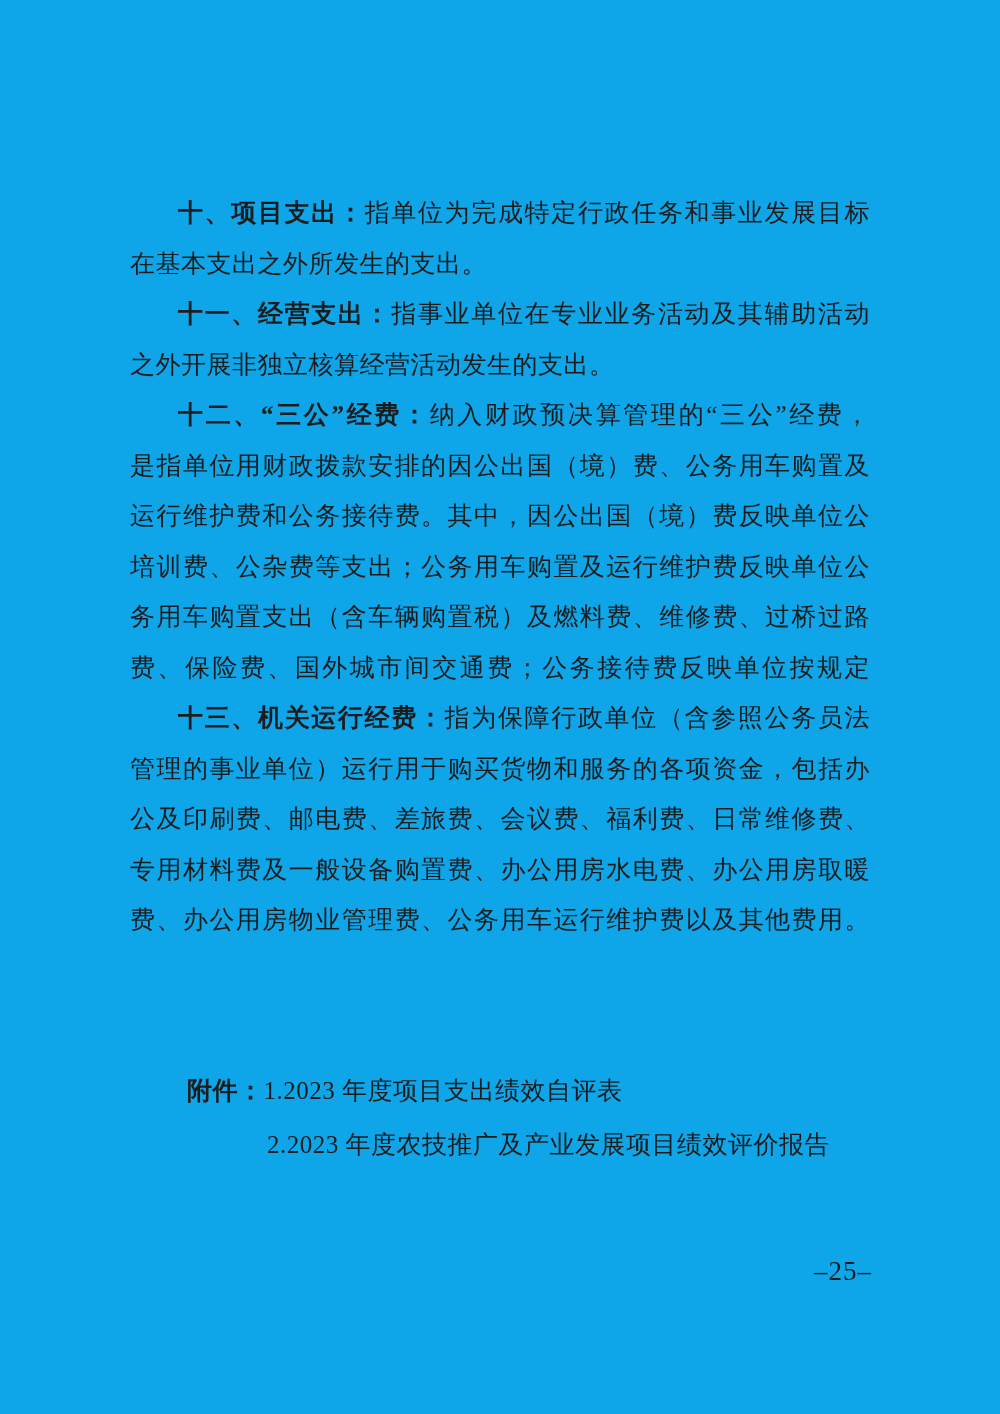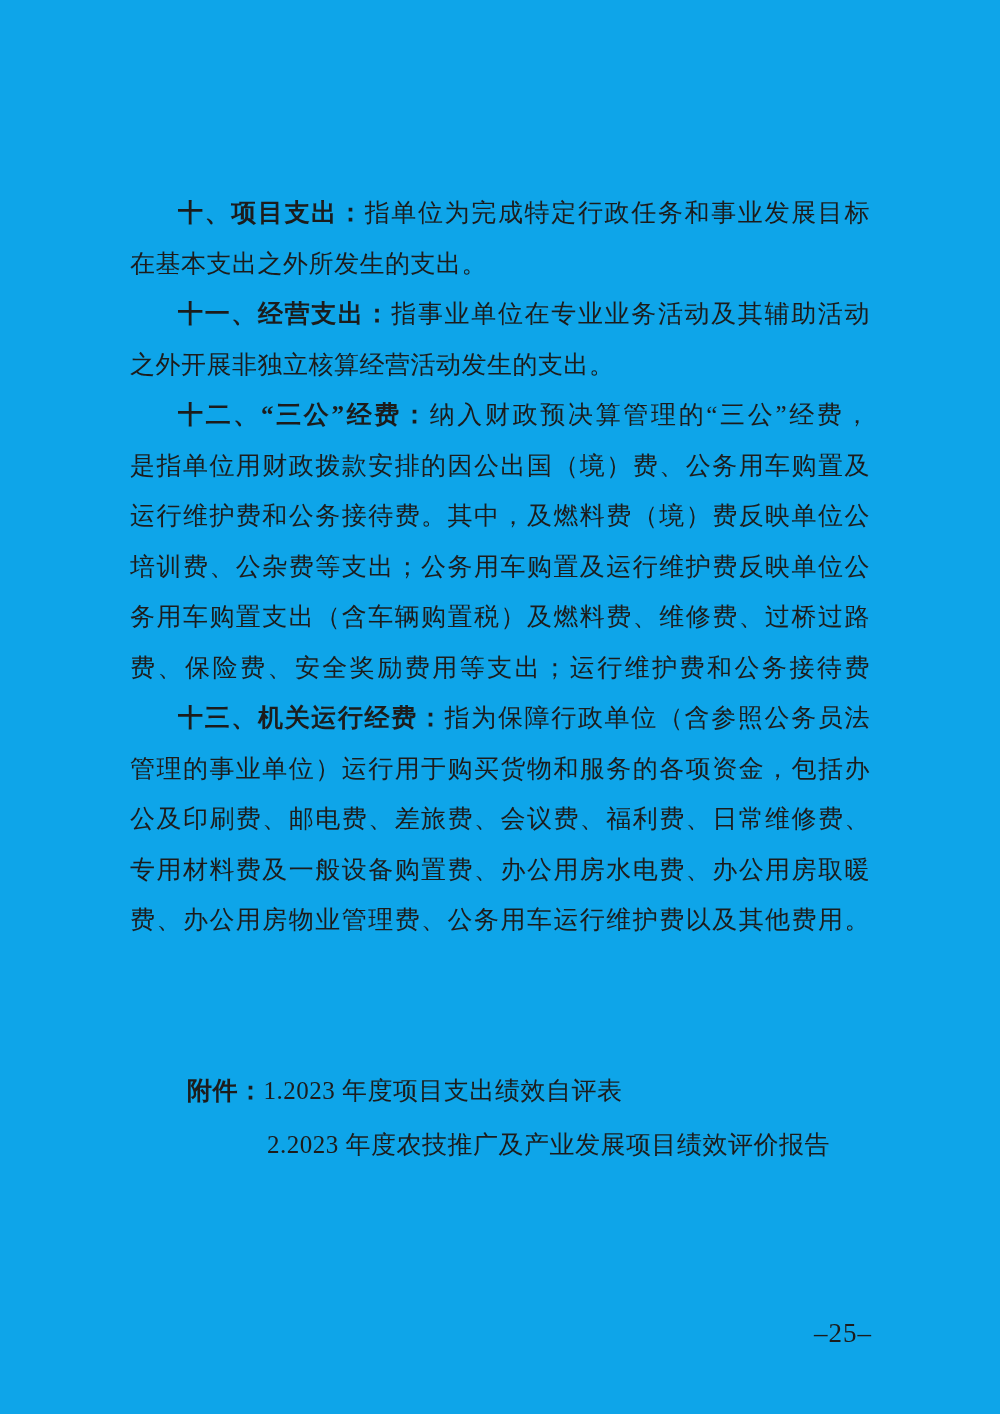--- a/index.html
+++ b/index.html
@@ -49,43 +49,43 @@
     text-align: left;
   }
   .attach-line.second {
     padding-left: 137px;
   }
   .att-label {
     font-weight: bold;
   }
   .page-number {
     position: absolute;
-    top: 1318px;
+    top: 1256px;
     right: 128px;
     font-size: 27px;
     letter-spacing: 1px;
     color: #1c1c1c;
   }
 </style>
 </head>
 <body>
 
 <div class="page">
 
   <div class="doc-body">
       <div class="text-line justified indented"><span class="paragraph-heading">十、项目支出：</span>指单位为完成特定行政任务和事业发展目标</div>
       <div class="text-line flush-left">在基本支出之外所发生的支出。</div>
       <div class="text-line justified indented"><span class="paragraph-heading">十一、经营支出：</span>指事业单位在专业业务活动及其辅助活动</div>
       <div class="text-line flush-left">之外开展非独立核算经营活动发生的支出。</div>
       <div class="text-line justified indented"><span class="paragraph-heading">十二、“三公”经费：</span>纳入财政预决算管理的“三公”经费，</div>
       <div class="text-line justified">是指单位用财政拨款安排的因公出国（境）费、公务用车购置及</div>
-      <div class="text-line justified">运行维护费和公务接待费。其中，及燃料费（境）费反映单位公</div>
+      <div class="text-line justified">运行维护费和公务接待费。其中，因公出国（境）费反映单位公</div>
       <div class="text-line justified">培训费、公杂费等支出；公务用车购置及运行维护费反映单位公</div>
       <div class="text-line justified">务用车购置支出（含车辆购置税）及燃料费、维修费、过桥过路</div>
-      <div class="text-line justified">费、保险费、安全奖励费用等支出；运行维护费和公务接待费</div>
+      <div class="text-line justified">费、保险费、国外城市间交通费；公务接待费反映单位按规定</div>
       <div class="text-line justified indented"><span class="paragraph-heading">十三、机关运行经费：</span>指为保障行政单位（含参照公务员法</div>
       <div class="text-line justified">管理的事业单位）运行用于购买货物和服务的各项资金，包括办</div>
       <div class="text-line justified">公及印刷费、邮电费、差旅费、会议费、福利费、日常维修费、</div>
       <div class="text-line justified">专用材料费及一般设备购置费、办公用房水电费、办公用房取暖</div>
       <div class="text-line justified">费、办公用房物业管理费、公务用车运行维护费以及其他费用。</div>
     </div>
 
   <div class="doc-body attachments-wrap" style="position:absolute; top:1064px;">
     <div class="attach-line first">
       <span class="att-label">附件：</span><span>1.2023 年度项目支出绩效自评表</span>

